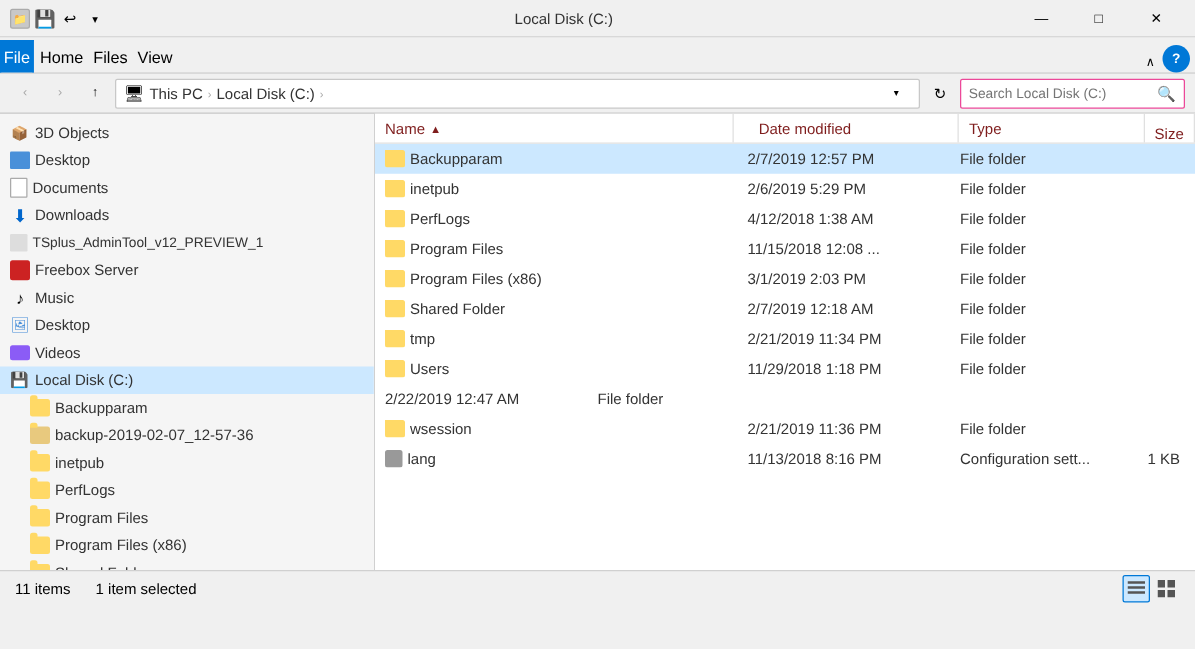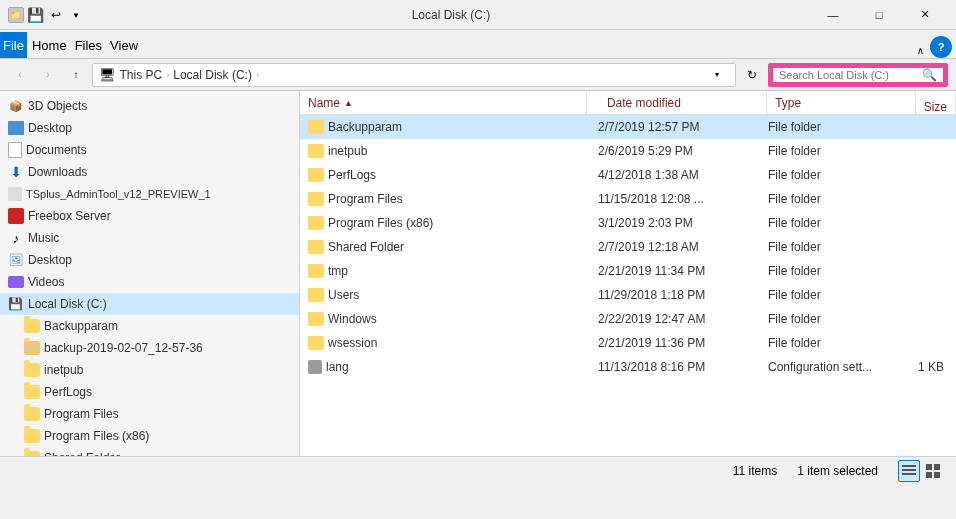--- a/index.html
+++ b/index.html
@@ -35,21 +35,21 @@
     }
     .nav-btn { width: 24px; height: 24px; display: flex; align-items: center; justify-content: center; cursor: pointer; border-radius: 2px; border: 1px solid transparent; font-size: 10px; }
     .nav-btn.disabled { color: #aaa; cursor: default; }
     .address-field {
       flex: 1; height: 24px; border: 1px solid #c8c8c8; background: white;
       display: flex; align-items: center; padding: 0 6px; border-radius: 2px; gap: 4px;
     }
     .addr-part { color: #333; }
     .addr-chevron { color: #aaa; font-size: 9px; }
     .addr-refresh { width: 24px; height: 24px; display: flex; align-items: center; justify-content: center; cursor: pointer; font-size: 12px; border: 1px solid transparent; border-radius: 2px; }
-    .search-box { width: 180px; height: 24px; border: 5px solid #ec4899; background: white; display: flex; align-items: center; padding: 0 6px; border-radius: 2px; }
+    .search-box { width: 180px; height: 24px; border: 1px solid #ec4899; background: white; display: flex; align-items: center; padding: 0 6px; border-radius: 2px; }
     .search-box input { border: none; outline: none; flex: 1; font-size: 11px; background: transparent; }
 
     
     .main { display: flex; height: calc(519px - 30px - 64px - 32px - 28px); }
 
     
     .sidebar { width: 300px; overflow-y: auto; border-right: 1px solid #d0d0d0; background: #f5f5f5; padding: 4px 0; }
     .sidebar::-webkit-scrollbar { width: 8px; }
     .sidebar::-webkit-scrollbar-track { background: #f0f0f0; }
     .sidebar::-webkit-scrollbar-thumb { background: #c0c0c0; border-radius: 4px; }
@@ -93,21 +93,21 @@
     .list-cell { padding: 0 8px; font-size: 12px; color: #333; white-space: nowrap; overflow: hidden; text-overflow: ellipsis; }
     .cell-name { width: 290px; display: flex; align-items: center; gap: 4px; }
     .cell-date { width: 170px; }
     .cell-type { width: 150px; }
     .cell-size { flex: 1; text-align: right; padding-right: 12px; }
 
     
     .status-bar {
       height: 28px; background: #f0f0f0; border-top: 1px solid #d0d0d0;
       display: flex; align-items: center; padding: 0 12px; gap: 20px;
-      justify-content: flex-end;
+      justify-content: space-between;
     }
     .status-left { display: flex; gap: 20px; align-items: center; }
     .status-right { display: flex; gap: 2px; }
     .view-btn { width: 22px; height: 22px; display: flex; align-items: center; justify-content: center; cursor: pointer; border: 1px solid transparent; border-radius: 2px; font-size: 11px; }
     .view-btn.active { background: #cce8ff; border-color: #0078d7; }
   </style>
 </head>
 <body>
 
 <div class="title-bar">
@@ -340,24 +340,20 @@
         <div class="list-cell cell-name">
           <div class="icon-folder"></div>
           <span>Users</span>
         </div>
         <div class="list-cell cell-date">11/29/2018 1:18 PM</div>
         <div class="list-cell cell-type">File folder</div>
         <div class="list-cell cell-size"></div>
       </div>
 
       <div class="list-row">
-        <div class="list-cell cell-name">
-          <div class="icon-folder"></div>
-          <span>Windows</span>
-        </div>
         <div class="list-cell cell-date">2/22/2019 12:47 AM</div>
         <div class="list-cell cell-type">File folder</div>
         <div class="list-cell cell-size"></div>
       </div>
 
       <div class="list-row">
         <div class="list-cell cell-name">
           <div class="icon-folder"></div>
           <span>wsession</span>
         </div>

